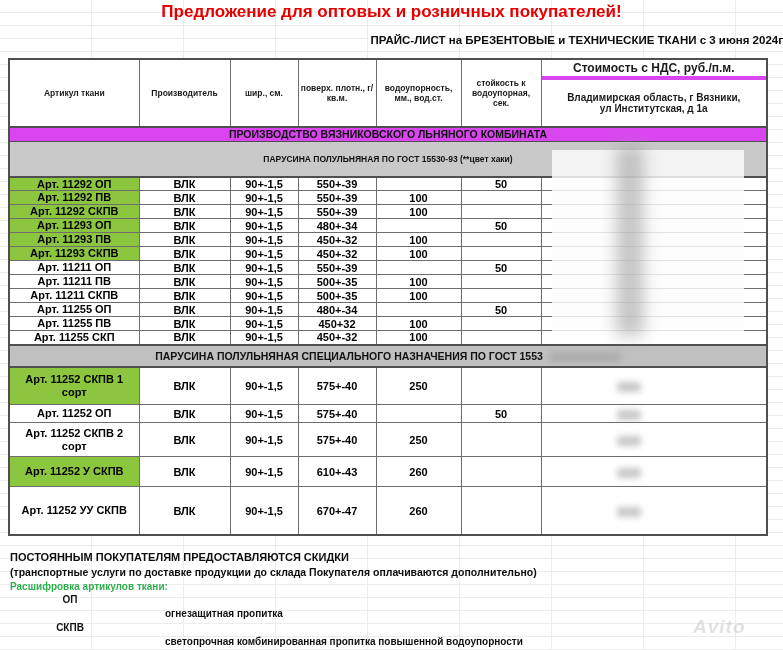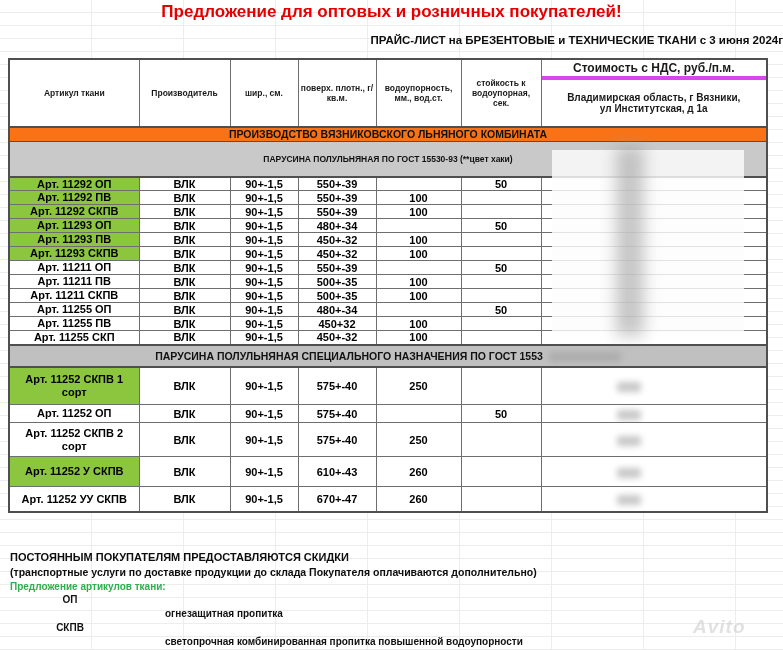--- a/index.html
+++ b/index.html
@@ -29,40 +29,40 @@
   }
   .price-table td, .price-table th { border:1px solid #6e6e6e; overflow:hidden; }
   .head th {
     height:64px; font-size:8.5px; font-weight:bold; color:#1a1a1a;
     text-align:center; vertical-align:middle; padding:2px; background:#fff;
   }
   th.price-head { padding:0; }
   .ph-top { height:20px; line-height:16px; border-bottom:4px solid #d946ef; font-size:12px; text-align:center; }
   .ph-bottom { height:46px; display:flex; align-items:center; justify-content:center; font-size:10px; padding:0 20px; }
   tr.section td {
-    background:#f97316; height:14px; font-size:10.5px; font-weight:bold;
+    background:#d946ef; height:14px; font-size:10.5px; font-weight:bold;
     text-align:center; color:#111; border-top:2px solid #4f4f4f; border-bottom:1px solid #4f4f4f; padding:0;
   }
   tr.subsection td {
     background:#c9c9c9; height:13px; font-size:8.5px; font-weight:bold;
     text-align:center; color:#111; border-bottom:2px solid #4f4f4f; padding:12px;
   }
   tr.section2 td {
     background:#c0c0c0; height:22px; font-size:10.5px; font-weight:bold;
     text-align:center; color:#111; border-top:2px solid #4f4f4f; border-bottom:2px solid #4f4f4f; padding:0; white-space:nowrap;
   }
   tr.row td {
     height:14px; font-size:11px; font-weight:bold; text-align:center;
     color:#000; padding:0 2px; background:#fff;
   }
   tr.h38 td { height:38px; }
   tr.h18 td { height:18px; }
   tr.h34 td { height:34px; }
   tr.h30 td { height:30px; }
-  tr.h36 td { height:25px; }
+  tr.h36 td { height:48px; }
   td.art { text-align:left; padding-left:5px; line-height:1.15; }
   td.green { background:#8cc63f !important; }
   td.price { text-align:center; }
   .blob {
     display:inline-block; width:24px; height:10px; vertical-align:middle;
     background:#9a9a9a; border-radius:3px; filter:blur(3px); opacity:.55;
     transform:translateX(-25px);
   }
   .hdr-blob {
     width:72px; height:10px; transform:none; margin-left:6px; opacity:.5;
@@ -291,21 +291,21 @@
   </tbody>
 </table>
 
 <div class="price-blur-overlay">
   <div class="smear"></div>
 </div>
 
 <div class="footer">
   <div class="discount-line">ПОСТОЯННЫМ  ПОКУПАТЕЛЯМ ПРЕДОСТАВЛЯЮТСЯ СКИДКИ</div>
   <div class="transport-line">(транспортные услуги по доставке продукции до склада Покупателя оплачиваются дополнительно)</div>
-  <div class="legend-title">Предложение артикулов ткани:</div>
+  <div class="legend-title">Расшифровка артикулов ткани:</div>
   <div class="legend-row">
     <div class="legend-code">ОП</div>
     <div class="legend-desc">огнезащитная пропитка</div>
   </div>
   <div class="legend-row">
     <div class="legend-code">СКПВ</div>
     <div class="legend-desc">светопрочная комбинированная пропитка повышенной водоупорности</div>
   </div>
   <div class="legend-row">
     <div class="legend-code">ПВ</div>

